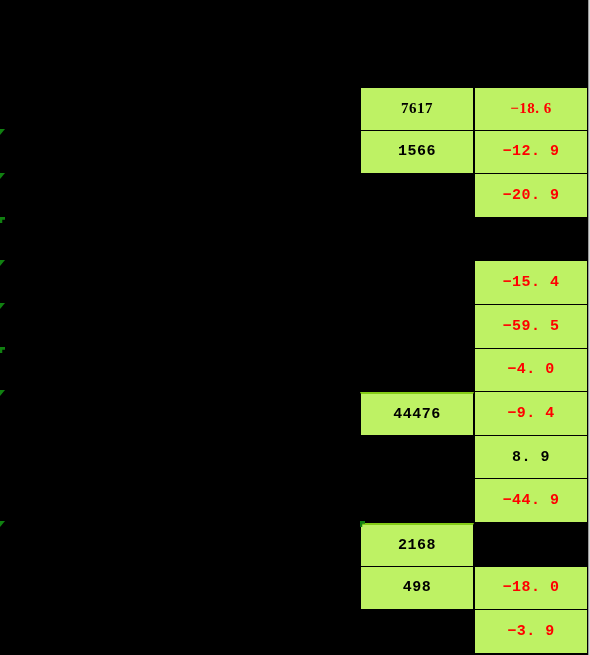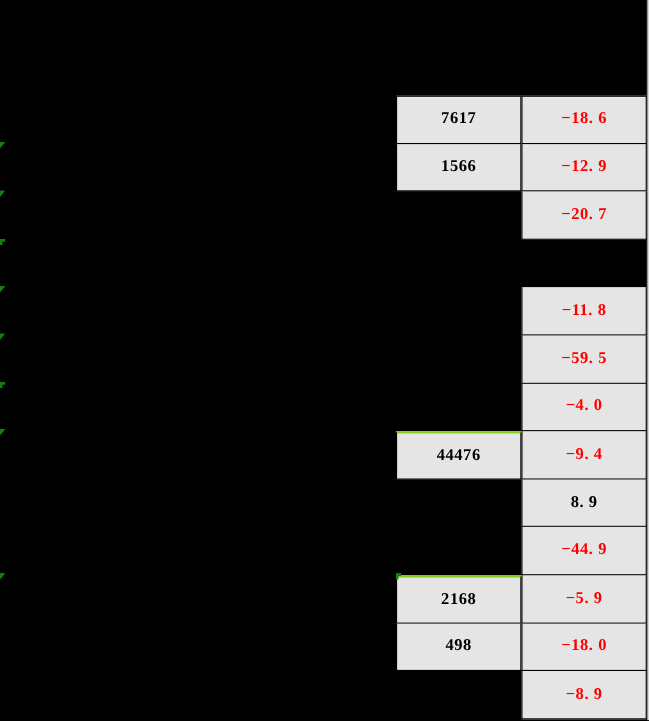--- a/index.html
+++ b/index.html
@@ -57,32 +57,32 @@
     letter-spacing: 0.5px;
     background: #000000;
     color: transparent;
     border: 0;
   }
   .cell.c1 { width: 114px; }
   .cell.c2 { width: 114px; }
 
   
   .cell.filled {
-    background: #e5e5e5;
+    background: #bef264;
     border-top: 1px solid #000000;
     border-left: 1px solid #000000;
     border-right: 1px solid #000000;
     border-bottom: 1px solid #000000;
     color: #000000;
   }
   .cell.filled.neg { color: #ff0000; }
   .cell.filled.pos { color: #000000; }
 
   
-  .row + .row .cell.filled { border-top: 0; }
+  .row + .row .cell.filled { border-top: 0; font-family: Liberation Mono, monospace; }
   .row + .row .cell.filled.newblock { border-top: 2px solid #84cc16; }
 
   
   .val { white-space: pre; }
 
   
   .gmark {
     position: absolute;
     width: 5px;
     height: 6px;
@@ -114,30 +114,30 @@
         <div class="cell c1 filled">
           <span class="val">1566</span>
         </div>
         <div class="cell c2 filled neg">
           <span class="val">−12. 9</span>
         </div>
       </div>
       <div class="row">
         <div class="cell c1"></div>
         <div class="cell c2 filled neg">
-          <span class="val">−20. 7</span>
-        </div>
-      </div>
-      <div class="row">
-        <div class="cell c1"></div>
-      </div>
-      <div class="row">
-        <div class="cell c1"></div>
-        <div class="cell c2 filled neg">
-          <span class="val">−11. 8</span>
+          <span class="val">−20. 9</span>
+        </div>
+      </div>
+      <div class="row">
+        <div class="cell c1"></div>
+      </div>
+      <div class="row">
+        <div class="cell c1"></div>
+        <div class="cell c2 filled neg">
+          <span class="val">−15. 4</span>
         </div>
       </div>
       <div class="row">
         <div class="cell c1"></div>
         <div class="cell c2 filled neg">
           <span class="val">−59. 5</span>
         </div>
       </div>
       <div class="row">
         <div class="cell c1"></div>
@@ -162,36 +162,33 @@
       <div class="row">
         <div class="cell c1"></div>
         <div class="cell c2 filled neg">
           <span class="val">−44. 9</span>
         </div>
       </div>
       <div class="row">
         <div class="cell c1 filled newblock">
           <span class="val">2168</span>
         </div>
-        <div class="cell c2 filled neg">
-          <span class="val">−5. 9</span>
-        </div>
       </div>
       <div class="row">
         <div class="cell c1 filled">
           <span class="val">498</span>
         </div>
         <div class="cell c2 filled neg">
           <span class="val">−18. 0</span>
         </div>
       </div>
       <div class="row">
         <div class="cell c1"></div>
         <div class="cell c2 filled neg">
-          <span class="val">−8. 9</span>
+          <span class="val">−3. 9</span>
         </div>
       </div>
     </div>
 
   <div id="markers-layer">
       <div class="gmark" style="left: 0px; top: 129px;"></div>
       <div class="gmark" style="left: 0px; top: 173px;"></div>
       <div class="gmark sq" style="left: 0px; top: 217px;"></div>
       <div class="gmark" style="left: 0px; top: 260px;"></div>
       <div class="gmark" style="left: 0px; top: 303px;"></div>

